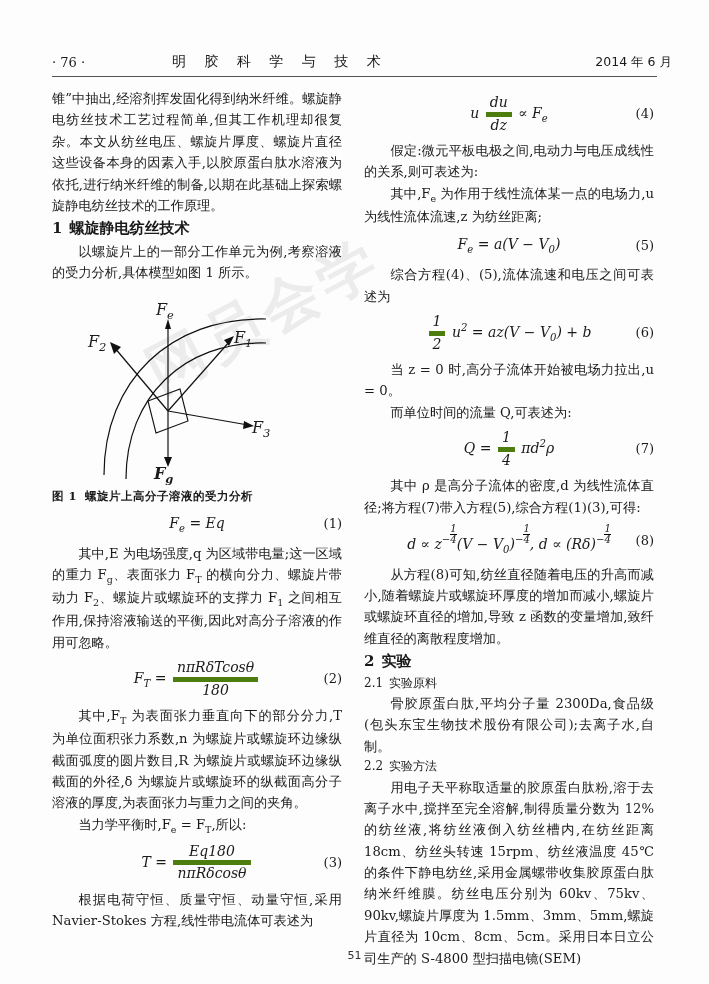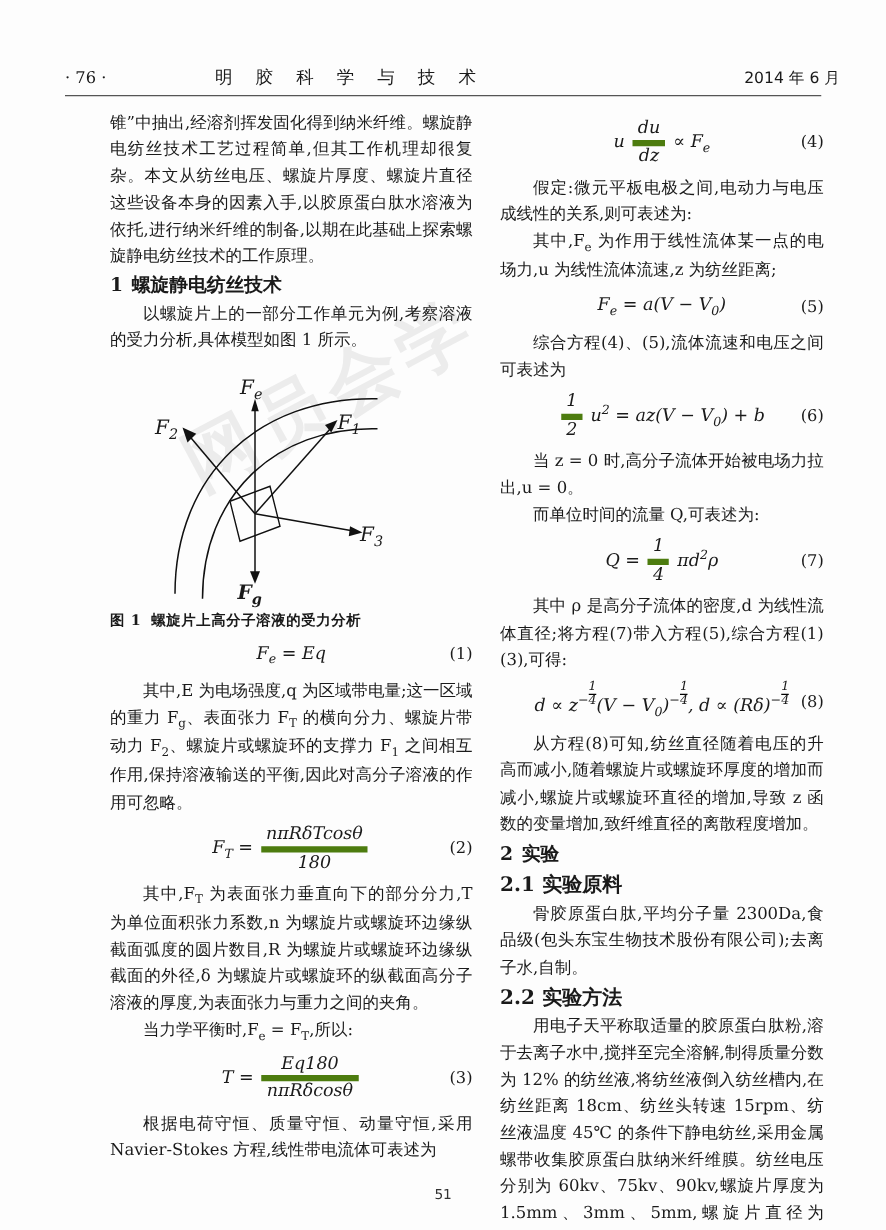--- a/index.html
+++ b/index.html
@@ -72,42 +72,41 @@
   }
   
   .cols {
     position: absolute;
     left: 52px;
     right: 50px;
     top: 88px;
     bottom: 52px;
     display: flex;
     gap: 22px;
-    margin-left: 36px;
   }
   .col {
     width: 290px;
     font-size: 13.2px;
     line-height: 1.62;
     text-align: justify;
   }
   .col p {
     margin: 0;
   }
   .indent { text-indent: 2em; }
   .sec {
     margin-top: 2px;
     font-weight: bold;
     font-size: 15px;
   }
   .sec .num { margin-right: 7px; }
   .subsec {
     margin-top: 1px;
-    font-weight: bold;
-    font-size: 16px;
+    font-weight: normal;
+    font-size: 12px;
   }
   .subsec .num { margin-right: 6px; }
   
   .figure {
     margin: 6px 0 2px 0;
     position: relative;
     height: 196px;
   }
   .figcap {
     font-size: 11.5px;

